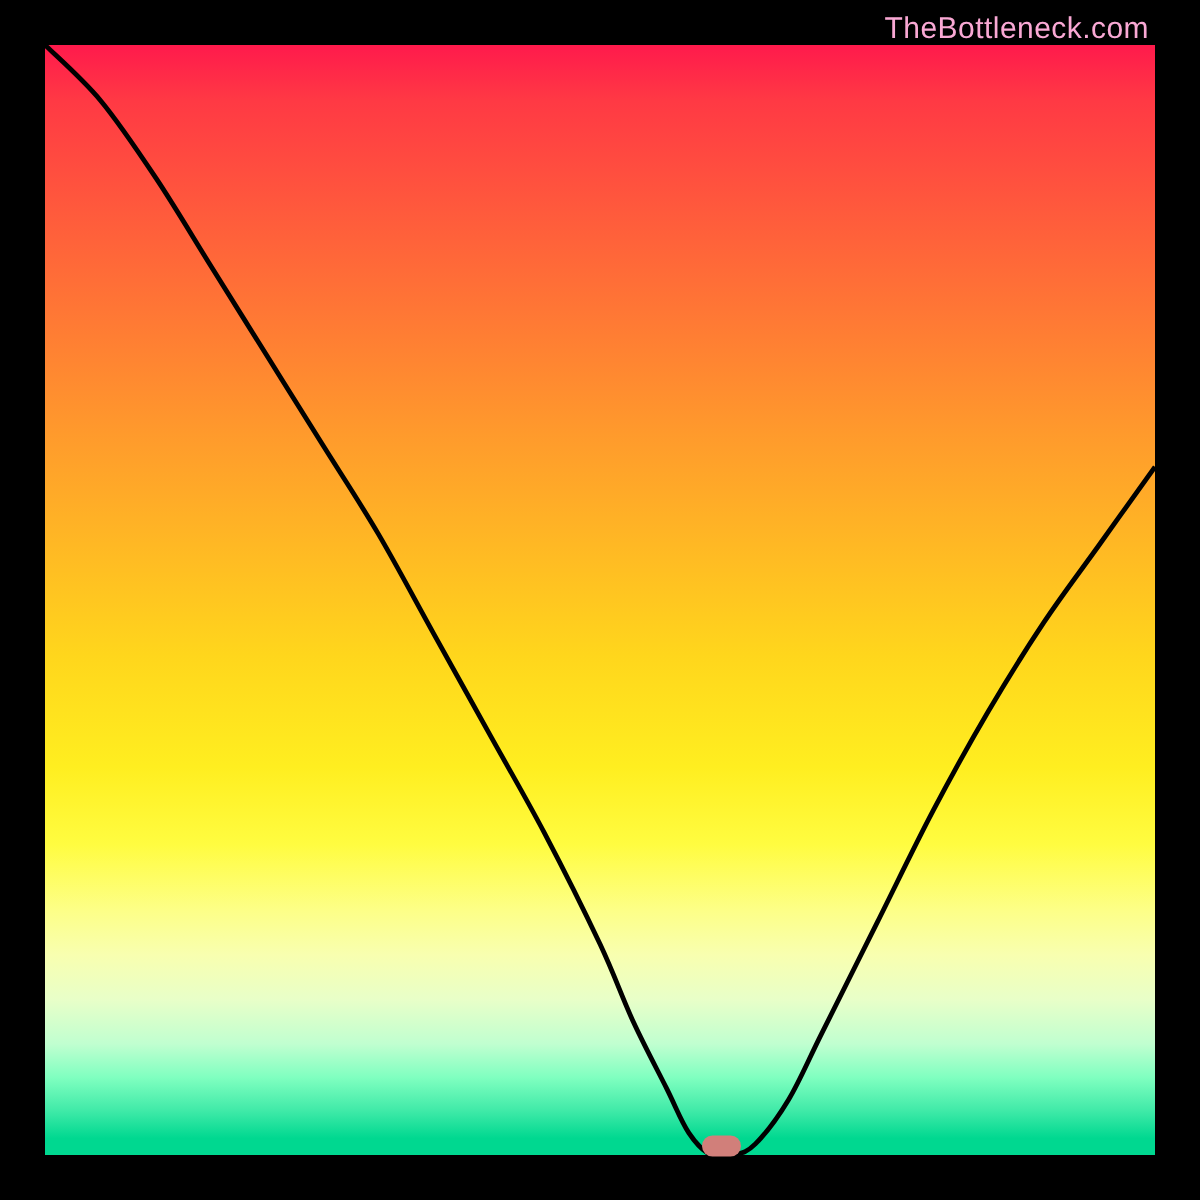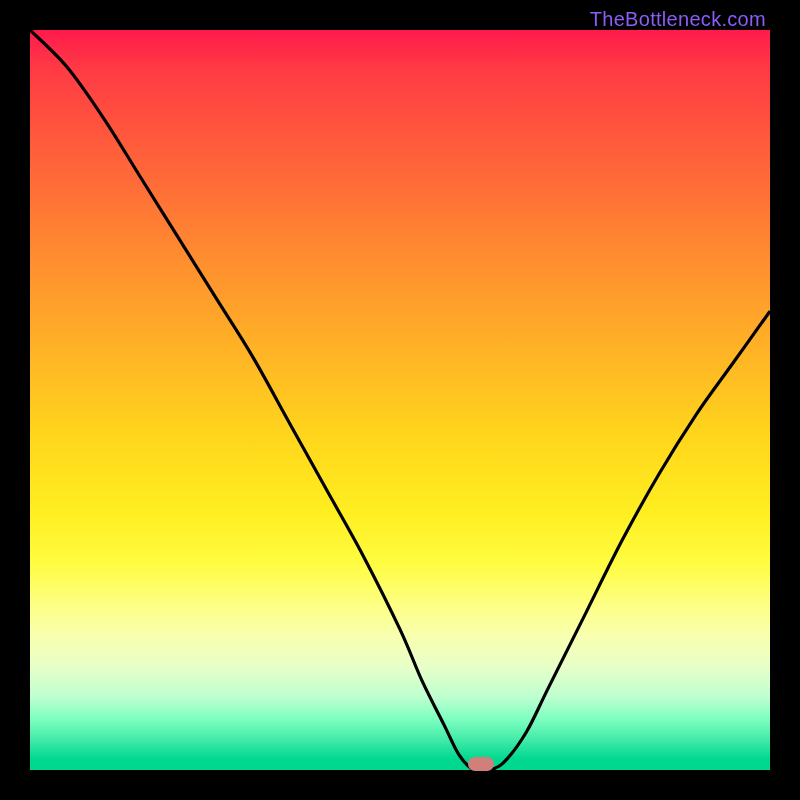--- a/index.html
+++ b/index.html
@@ -37,21 +37,21 @@
         #80ffc0 93%,
         #40eaa8 96%,
         #00d890 98.5%,
         #00d890 100%
       );
     }
     .watermark {
       position: absolute;
       top: 8px;
       right: 34px;
-      color: #8b5cf6;
+      color: #f9a8d4;
       font-size: 20px;
       font-weight: normal;
       letter-spacing: 0.3px;
     }
     .curve-svg {
       position: absolute;
       top: 0;
       left: 0;
       width: 100%;
       height: 100%;

